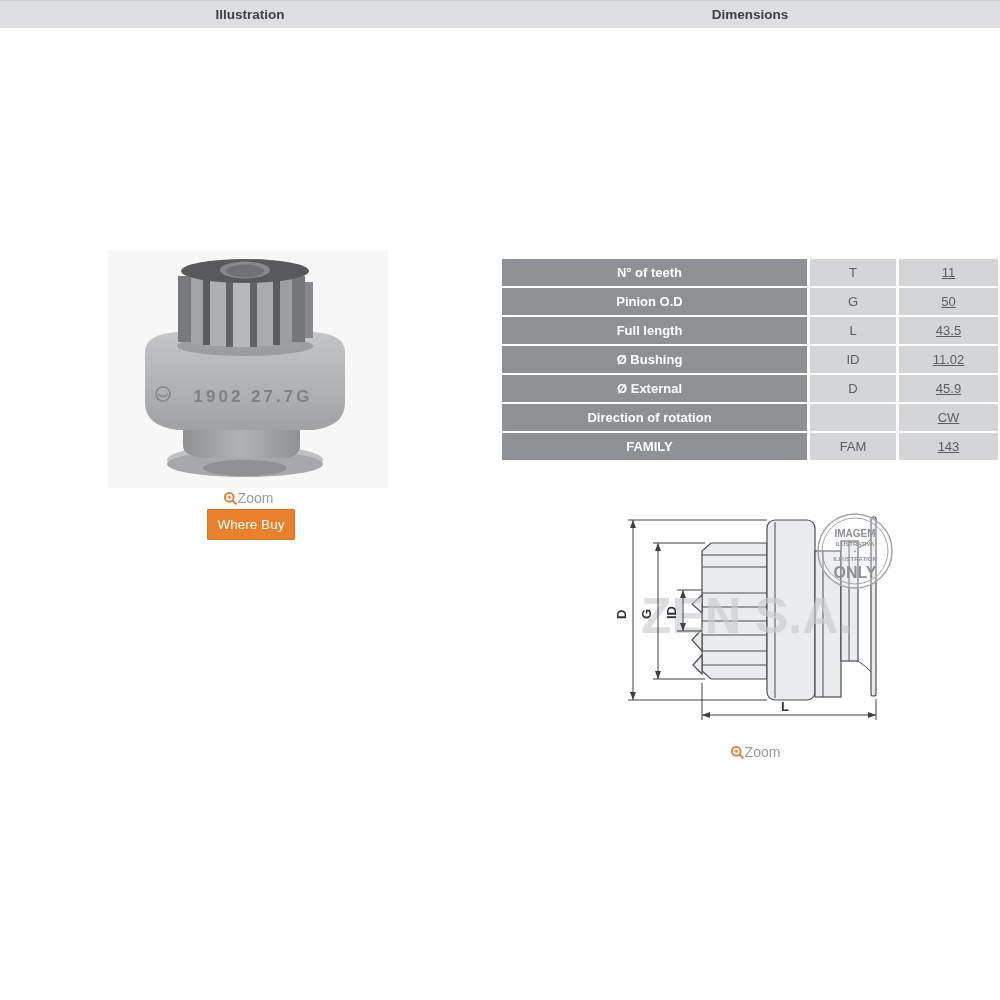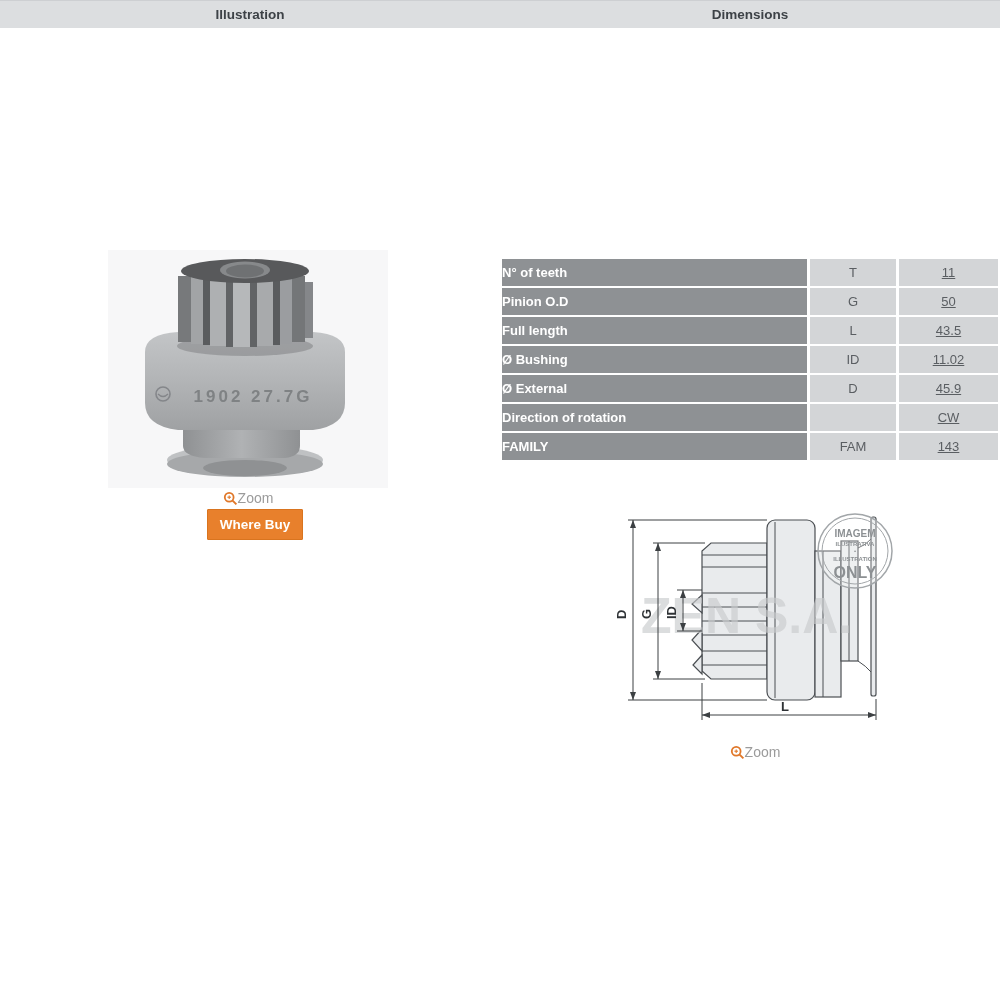--- a/index.html
+++ b/index.html
@@ -14,21 +14,21 @@
   }
   .sec-header {
     flex:1; display:flex; align-items:center; justify-content:center;
     font-size:13.5px; font-weight:bold; color:#3d4247;
   }
   
   .dim-table { position:absolute; left:502px; top:259px; width:496px; }
   .t-row { display:flex; height:27px; margin-bottom:2px; }
   .t-label {
     flex:1; background:#8e9194; color:#ffffff; font-weight:bold;
-    font-size:13px; text-align:left; padding-right:10px; line-height:27px;
+    font-size:13px; text-align:center; padding-right:10px; line-height:27px;
   }
   .t-code {
     width:86px; margin-left:3px; background:#d3d5d7; color:#5a5e62;
     font-size:13px; text-align:center; line-height:27px;
   }
   .t-value {
     width:99px; margin-left:3px; background:#d3d5d7; color:#5a5e62;
     font-size:13px; text-align:center; line-height:27px;text-decoration:underline;
   }
   
@@ -36,23 +36,23 @@
   .drawing-svg{ position:absolute; left:605px; top:503px; }
   
   .zoom-wrap-left  { position:absolute; left:108px; top:490px; width:280px; text-align:center; }
   .zoom-wrap-right { position:absolute; left:605px; top:744px; width:300px; text-align:center; }
   .zoom-link {
     display:inline-flex; align-items:center; 
     color:#9b9b9b; font-size:14px; cursor:pointer; text-decoration:none;
   }
   
   .where-buy {
-    position:absolute; left:207px; top:509px; width:96px; height:31px;
+    position:absolute; left:207px; top:509px; width:88px; height:31px;
     background:#e8802c; border:1px solid #d9741f; border-radius:1px;
-    color:#ffffff; font-weight:bold; font-size:13.5px;
+    color:#ffffff; font-weight:normal; font-size:13.5px;
     font-family:"Liberation Sans", sans-serif; cursor:pointer;
   }
   text { font-family:"Liberation Sans", sans-serif; }
 </style>
 </head>
 <body>
 
 <div class="page">
 
   <div class="section-headers">

